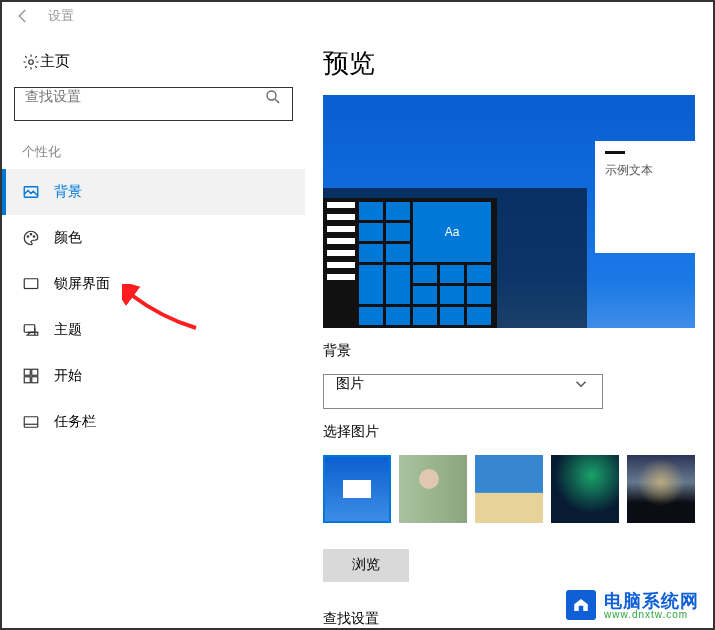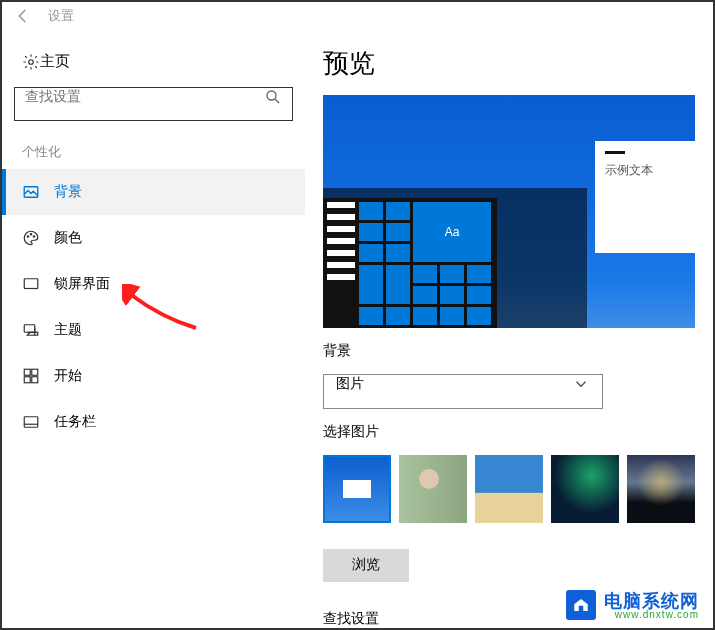--- a/index.html
+++ b/index.html
@@ -171,21 +171,21 @@
       position: absolute;
       right: 14px;
       bottom: 8px;
       display: flex;
       align-items: flex-end;
       gap: 8px;
       font-family: Arial, sans-serif;
     }
     .wm-logo{ width:30px;height:30px;background:#0f5fd6;display:flex;align-items:center;justify-content:center;border-radius:3px;}
     .wm-logo svg{width:18px;height:18px;}
-    .wm-text{ display:flex; flex-direction:column; line-height:1;align-items:flex-end;}
+    .wm-text{ display:flex; flex-direction:column; line-height:1;}
     .wm-text .cn{ color:#0f5fd6; font-weight:bold; font-size:18px; letter-spacing:1px;}
     .wm-text .url{ color:#29a63b; font-size:10px; letter-spacing:1px;}
   </style>
 </head>
 <body>
 
 <div class="titlebar">
   <span class="icon-slot">
     <svg viewBox="0 0 24 24" fill="none" stroke="#999" stroke-width="2">
         <path d="M15 4 L7 12 L15 20"></path>

